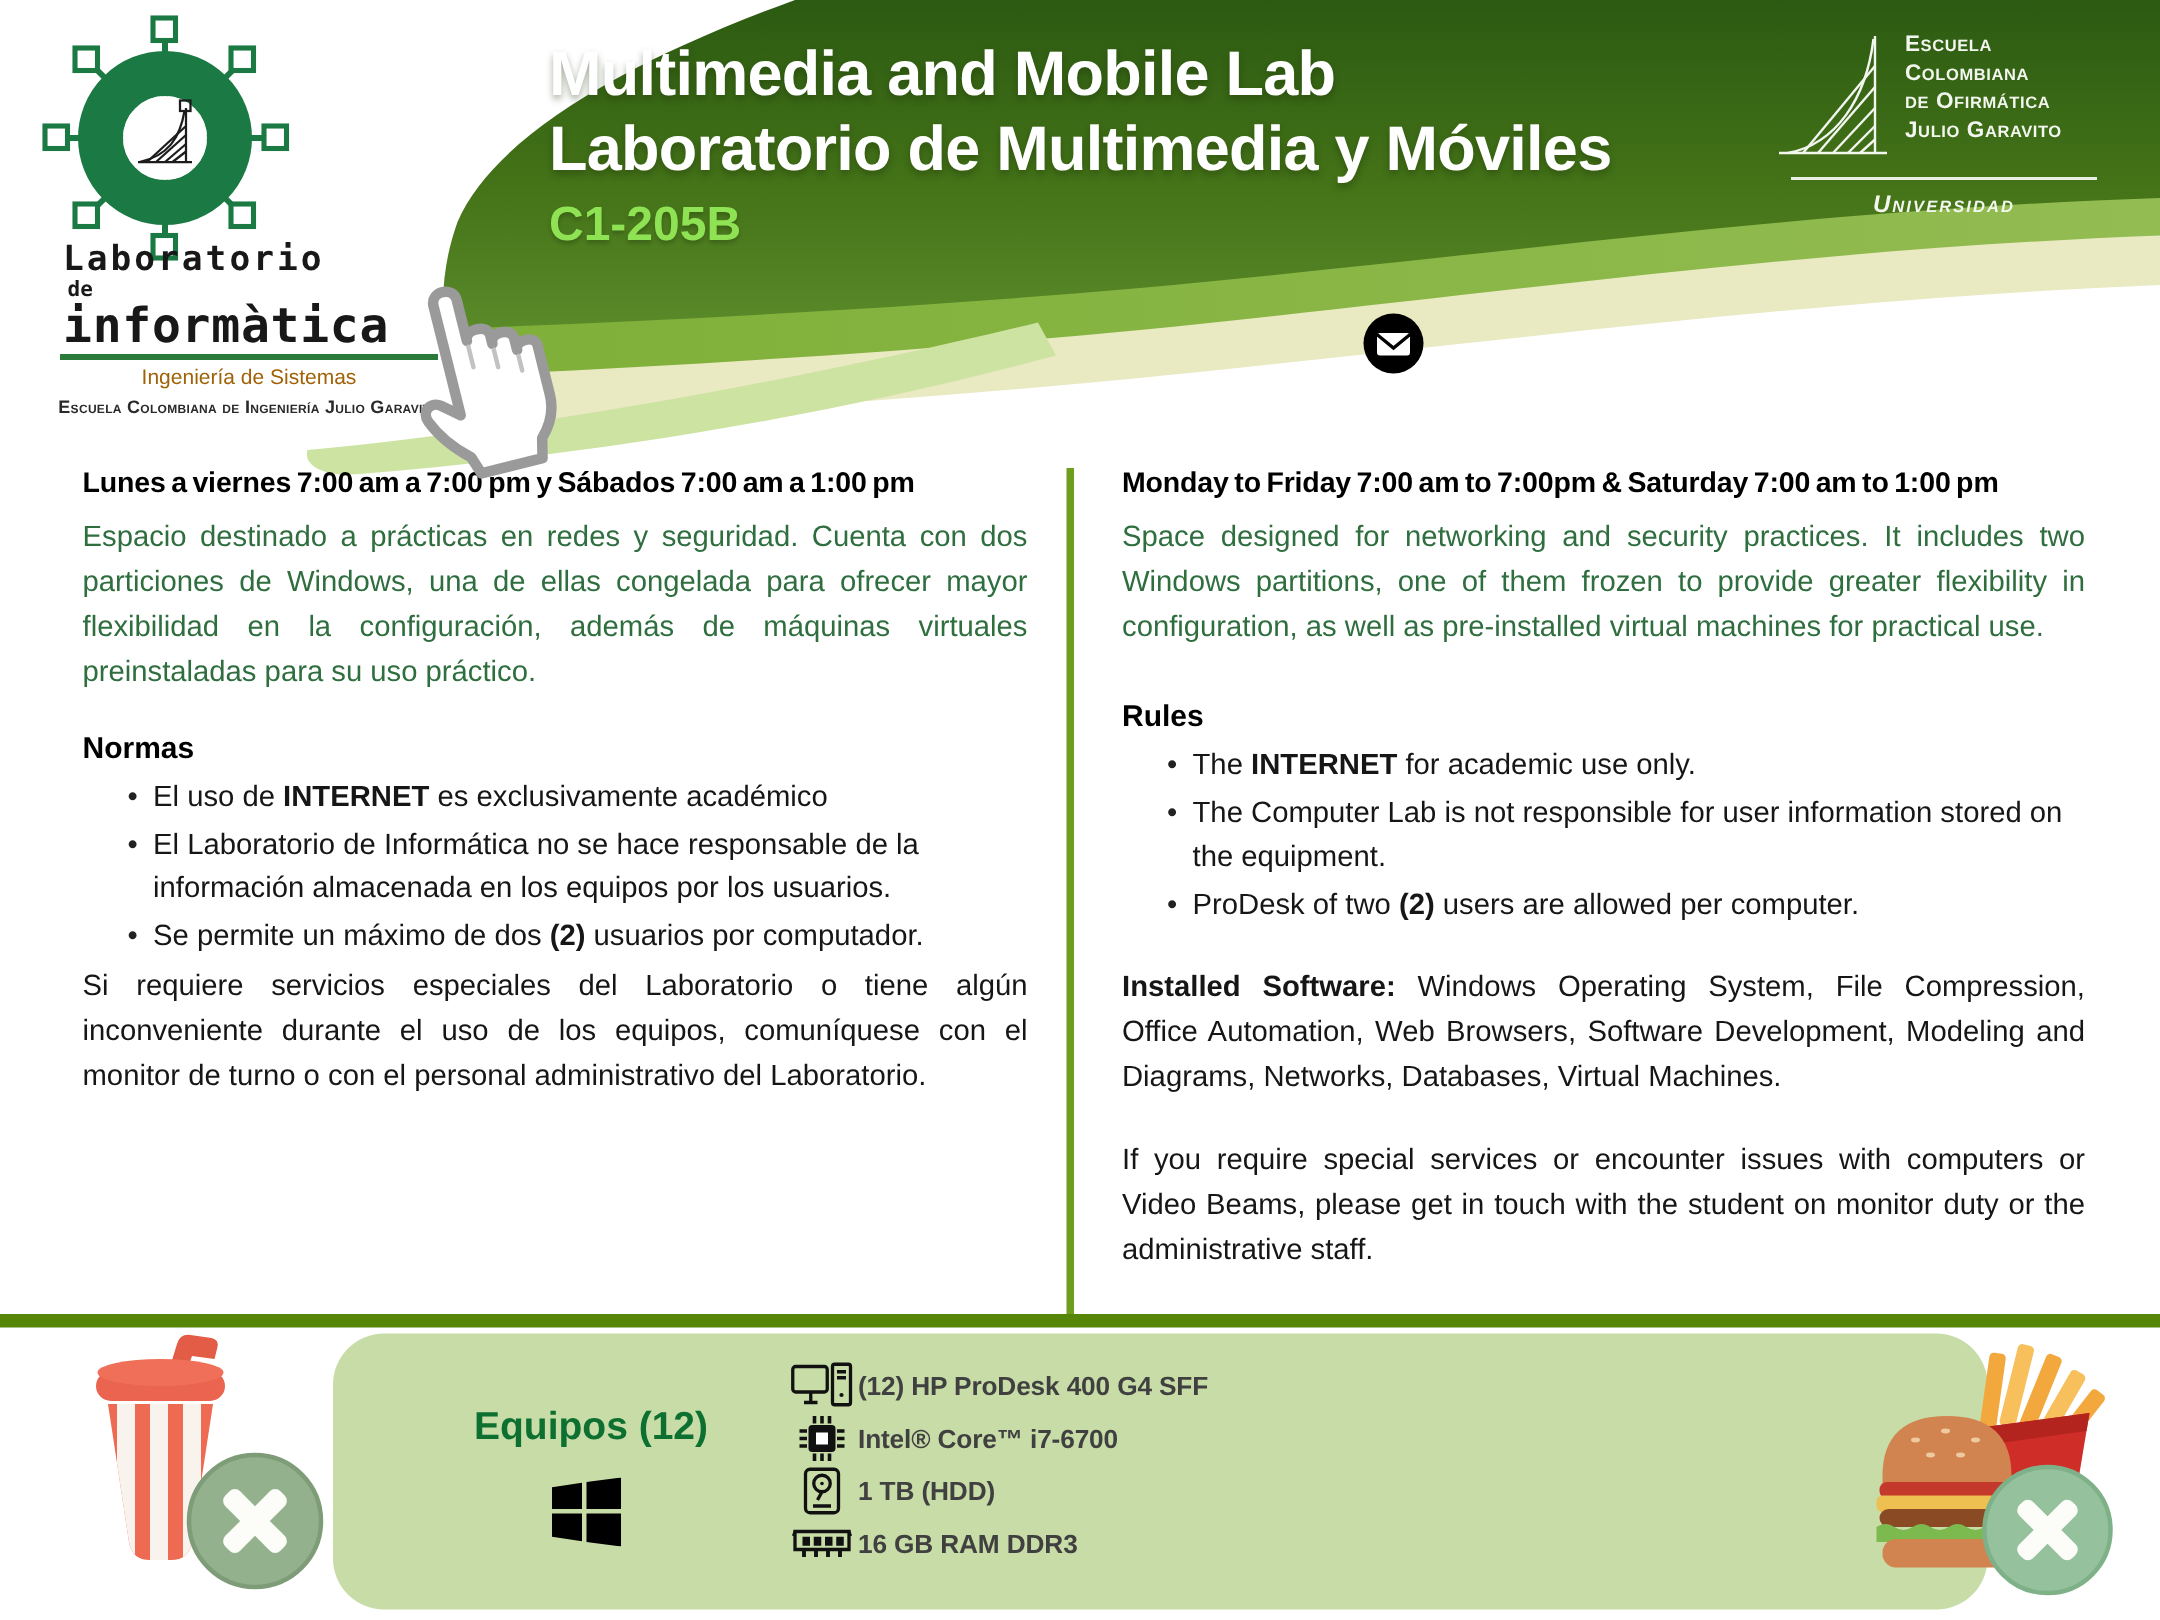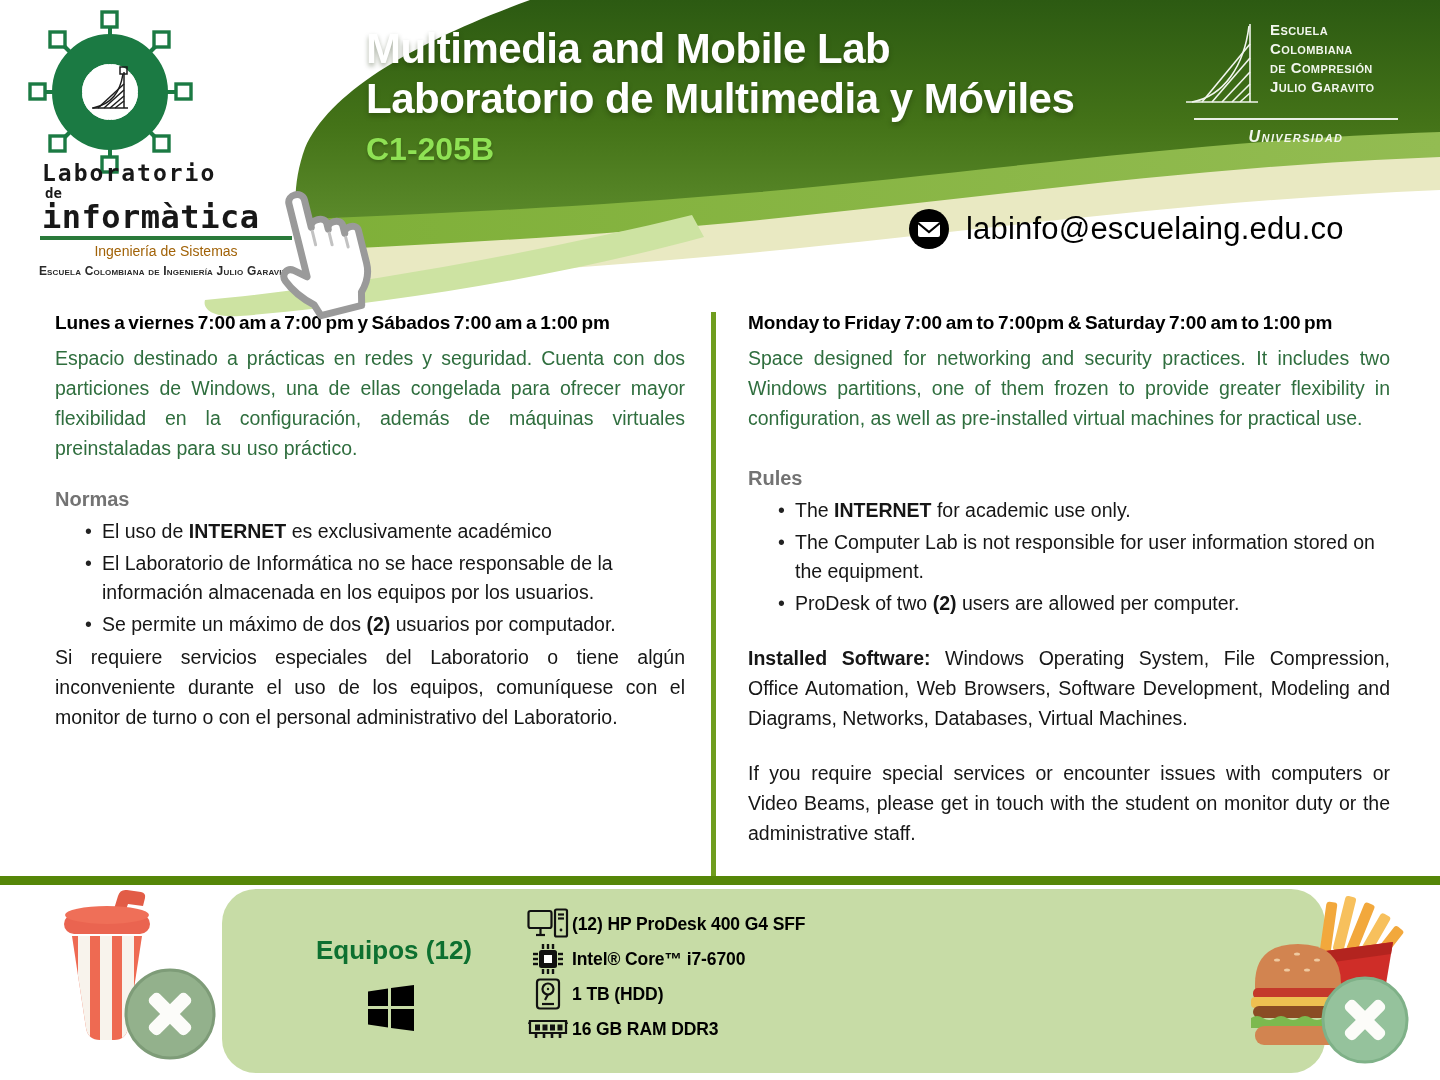--- a/index.html
+++ b/index.html
@@ -45,40 +45,40 @@
 
   
   .col{position:absolute;top:312px;z-index:2;}
   .col-left{left:55px;width:630px;}
   .col-right{left:748px;width:642px;}
   .hours{font-size:19px;font-weight:bold;color:#000;letter-spacing:-.1px;word-spacing:-1.5px;
     margin:0 0 9px 0;}
   .intro{font-size:19.5px;line-height:30px;color:#2f6e3e;text-align:justify;margin:0;}
   .col-left .intro{margin-bottom:25px;}
   .col-right .intro{margin-bottom:34px;}
-  .sec-title{font-size:20px;font-weight:bold;color:#737373;margin:0 0 6px 0;}
+  .sec-title{font-size:20px;font-weight:bold;color:#000000;margin:0 0 6px 0;}
   ul.rules{list-style:none;margin:0;padding:0 0 0 30px;}
   ul.rules li{position:relative;padding-left:17px;font-size:19.5px;line-height:29px;margin-bottom:3px;}
   ul.rules li::before{content:"\2022";position:absolute;left:0;top:0;color:#222;}
   .software{font-size:19.5px;line-height:30px;text-align:justify;margin:25px 0 25px 0;}
   .support{font-size:19.5px;line-height:30px;text-align:justify;margin:0;}
   .b{font-weight:bold;}
 
   
   .v-divider{position:absolute;left:711px;top:312px;width:5px;height:564px;background:#6f9d1e;z-index:2;}
   .h-bar{position:absolute;left:0;top:876px;width:1440px;height:9px;background:#558608;z-index:2;}
 
   .equip-box{position:absolute;left:222px;top:889px;width:1103px;height:184px;
     background:#c7dca6;border-radius:34px;z-index:2;}
   .equip-title{position:absolute;left:94px;top:46px;font-size:26px;font-weight:bold;color:#0d7030;}
   .win-logo{position:absolute;left:146px;top:96px;}
   .specs{position:absolute;left:302px;top:18px;}
   .spec-row{display:flex;align-items:center;height:34px;margin-bottom:1px;}
   .spec-icon{width:48px;display:flex;justify-content:center;align-items:center;}
-  .spec-text{font-size:17.5px;font-weight:bold;color:#000000;letter-spacing:-.1px;}
+  .spec-text{font-size:17.5px;font-weight:bold;color:#404040;letter-spacing:-.1px;}
 
   .drink-illust{position:absolute;left:48px;top:888px;z-index:3;}
   .food-illust{position:absolute;left:1245px;top:890px;z-index:3;}
 </style>
 </head>
 <body>
 
 <div id="page">
 
   <svg id="banner-svg" width="1440" height="360" viewBox="0 0 1440 360">
@@ -120,34 +120,33 @@
         <line x1="32" y1="84" x2="70" y2="40"></line>
         <line x1="42" y1="84" x2="70" y2="54"></line>
         <line x1="52" y1="84" x2="70" y2="66"></line>
         <line x1="60" y1="84" x2="70" y2="75"></line>
         <path d="M12,84 C44,78 64,48 69,8"></path>
       </g>
     </svg>
     <div class="uni-lines">
       <div>Escuela</div>
       <div>Colombiana</div>
-      <div>de Compresión</div>
+      <div>de Ofirmática</div>
       <div>Julio Garavito</div>
     </div>
     <div class="uni-rule"></div>
     <div class="uni-univ">Universidad</div>
   </div>
 
   <div class="email-row">
     <svg width="42" height="42" viewBox="0 0 42 42">
       <circle cx="21" cy="21" r="20" fill="#000"></circle>
       <rect x="10" y="14" width="22" height="15" rx="2" fill="#fff"></rect>
       <path d="M10,15 L21,24 L32,15" fill="none" stroke="#000" stroke-width="2.2"></path>
     </svg>
-    <span class="email-text">labinfo@escuelaing.edu.co</span>
   </div>
 
   <svg class="lab-ring" width="200" height="176" viewBox="0 0 200 176">
     <g stroke="#1b7a43" stroke-width="4">
       <line x1="94" y1="84" x2="168" y2="84"></line>
         <line x1="94" y1="84" x2="94" y2="12"></line>
       <line x1="94" y1="84" x2="22" y2="84"></line>
         <line x1="94" y1="84" x2="94" y2="156"></line>
       <line x1="94" y1="84" x2="146" y2="32"></line>
         <line x1="94" y1="84" x2="42" y2="32"></line>

